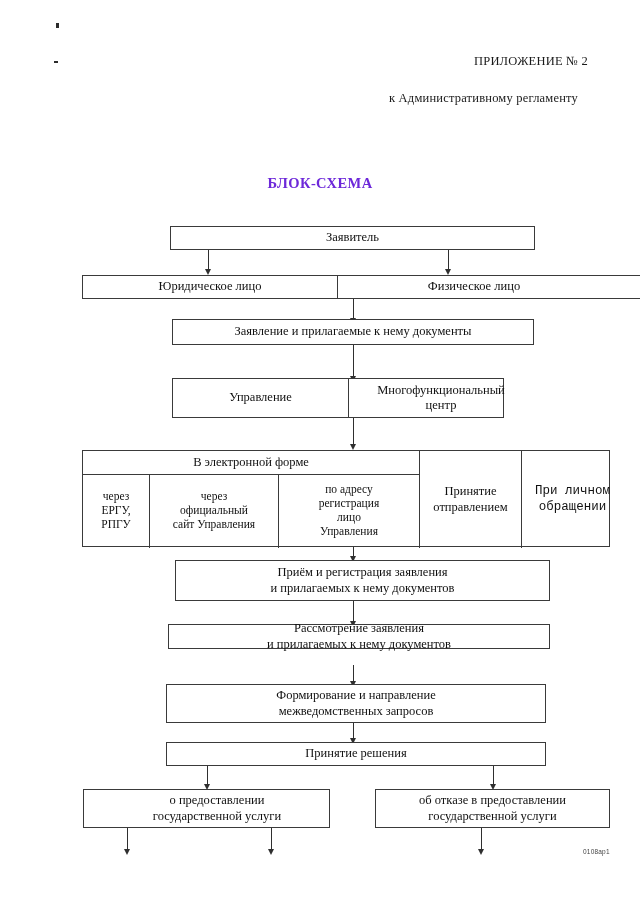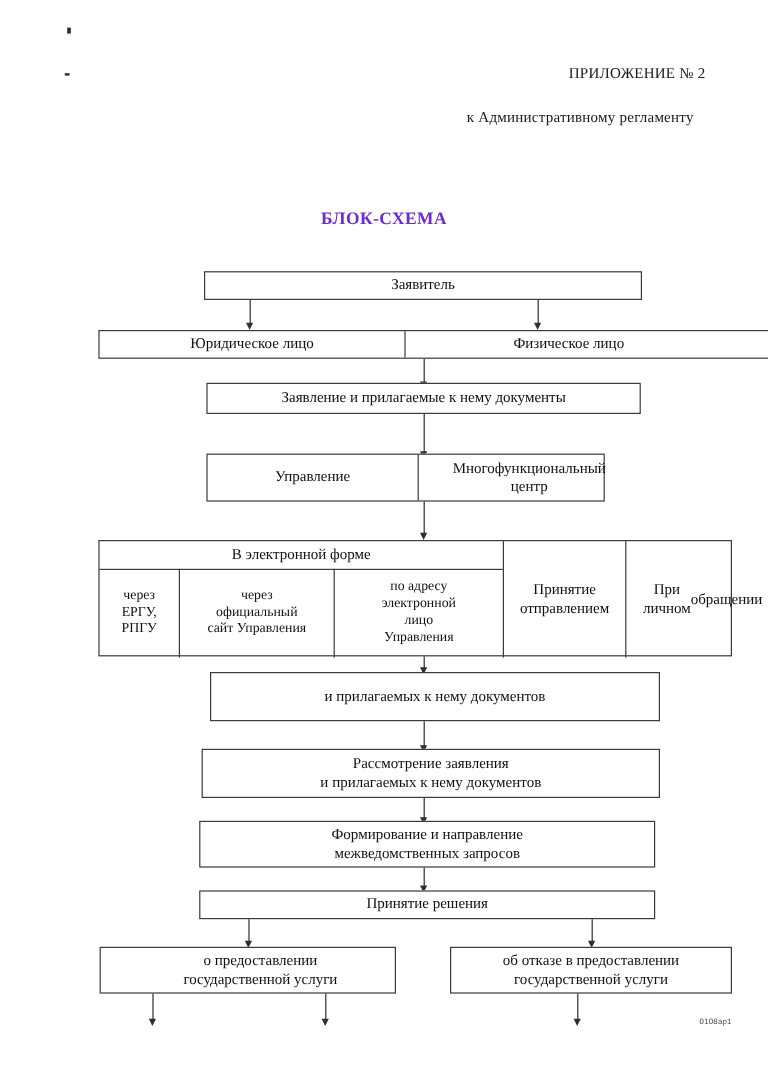--- a/index.html
+++ b/index.html
@@ -179,49 +179,50 @@
 
     <div class="cell small-cell" style="left:67px; top:23px; width:128px; height:74px; flex-direction:column;">
       <span>через</span>
       <span>официальный</span>
       <span>сайт Управления</span>
     </div>
     <div class="vdiv" style="left:195px; top:23px; height:74px;"></div>
 
     <div class="cell small-cell" style="left:196px; top:23px; width:140px; height:74px; flex-direction:column;">
       <span>по адресу</span>
-      <span>электронной</span>
+      <span>регистрация</span>
       <span>лицо</span>
       <span>Управления</span>
     </div>
     <div class="vdiv" style="left:336px; top:0; height:97px;"></div>
 
     <div class="cell" style="left:337px; top:0; width:101px; height:97px; flex-direction:column;">
       <span>Принятие</span>
       <span>отправлением</span>
     </div>
     <div class="vdiv" style="left:438px; top:0; height:97px;"></div>
 
-    <div class="cell" style="left:459px; top:0; width:87px; height:97px; flex-direction:row;">
+    <div class="cell" style="left:446px; top:0; width:87px; height:97px; flex-direction:column;font-family:Liberation Mono, monospace;">
       <span>При личном</span>
       <span>обращении</span>
     </div>
   </div>
 
   <div class="vline" style="left:353px; top:547px; height:12px;"></div>
   <div class="arrow-head" style="left:350px; top:556px;"></div>
 
   <div class="box two-line" style="left:175px; top:560px; width:375px; height:41px; flex-direction:column;">
+    <span>Приём и регистрация заявления</span>
     <span>и прилагаемых к нему документов</span>
   </div>
 
   <div class="vline" style="left:353px; top:601px; height:22px;"></div>
   <div class="arrow-head" style="left:350px; top:621px;"></div>
 
-  <div class="box two-line" style="left:168px; top:624px; width:382px; height:41px; flex-direction:column;">
+  <div class="box two-line" style="left:168px; top:624px; width:382px; height:25px; flex-direction:column;">
     <span>Рассмотрение заявления</span>
     <span>и прилагаемых к нему документов</span>
   </div>
 
   <div class="vline" style="left:353px; top:665px; height:18px;"></div>
   <div class="arrow-head" style="left:350px; top:681px;"></div>
 
   <div class="box two-line" style="left:166px; top:684px; width:380px; height:39px; flex-direction:column;">
     <span>Формирование и направление</span>
     <span>межведомственных запросов</span>

